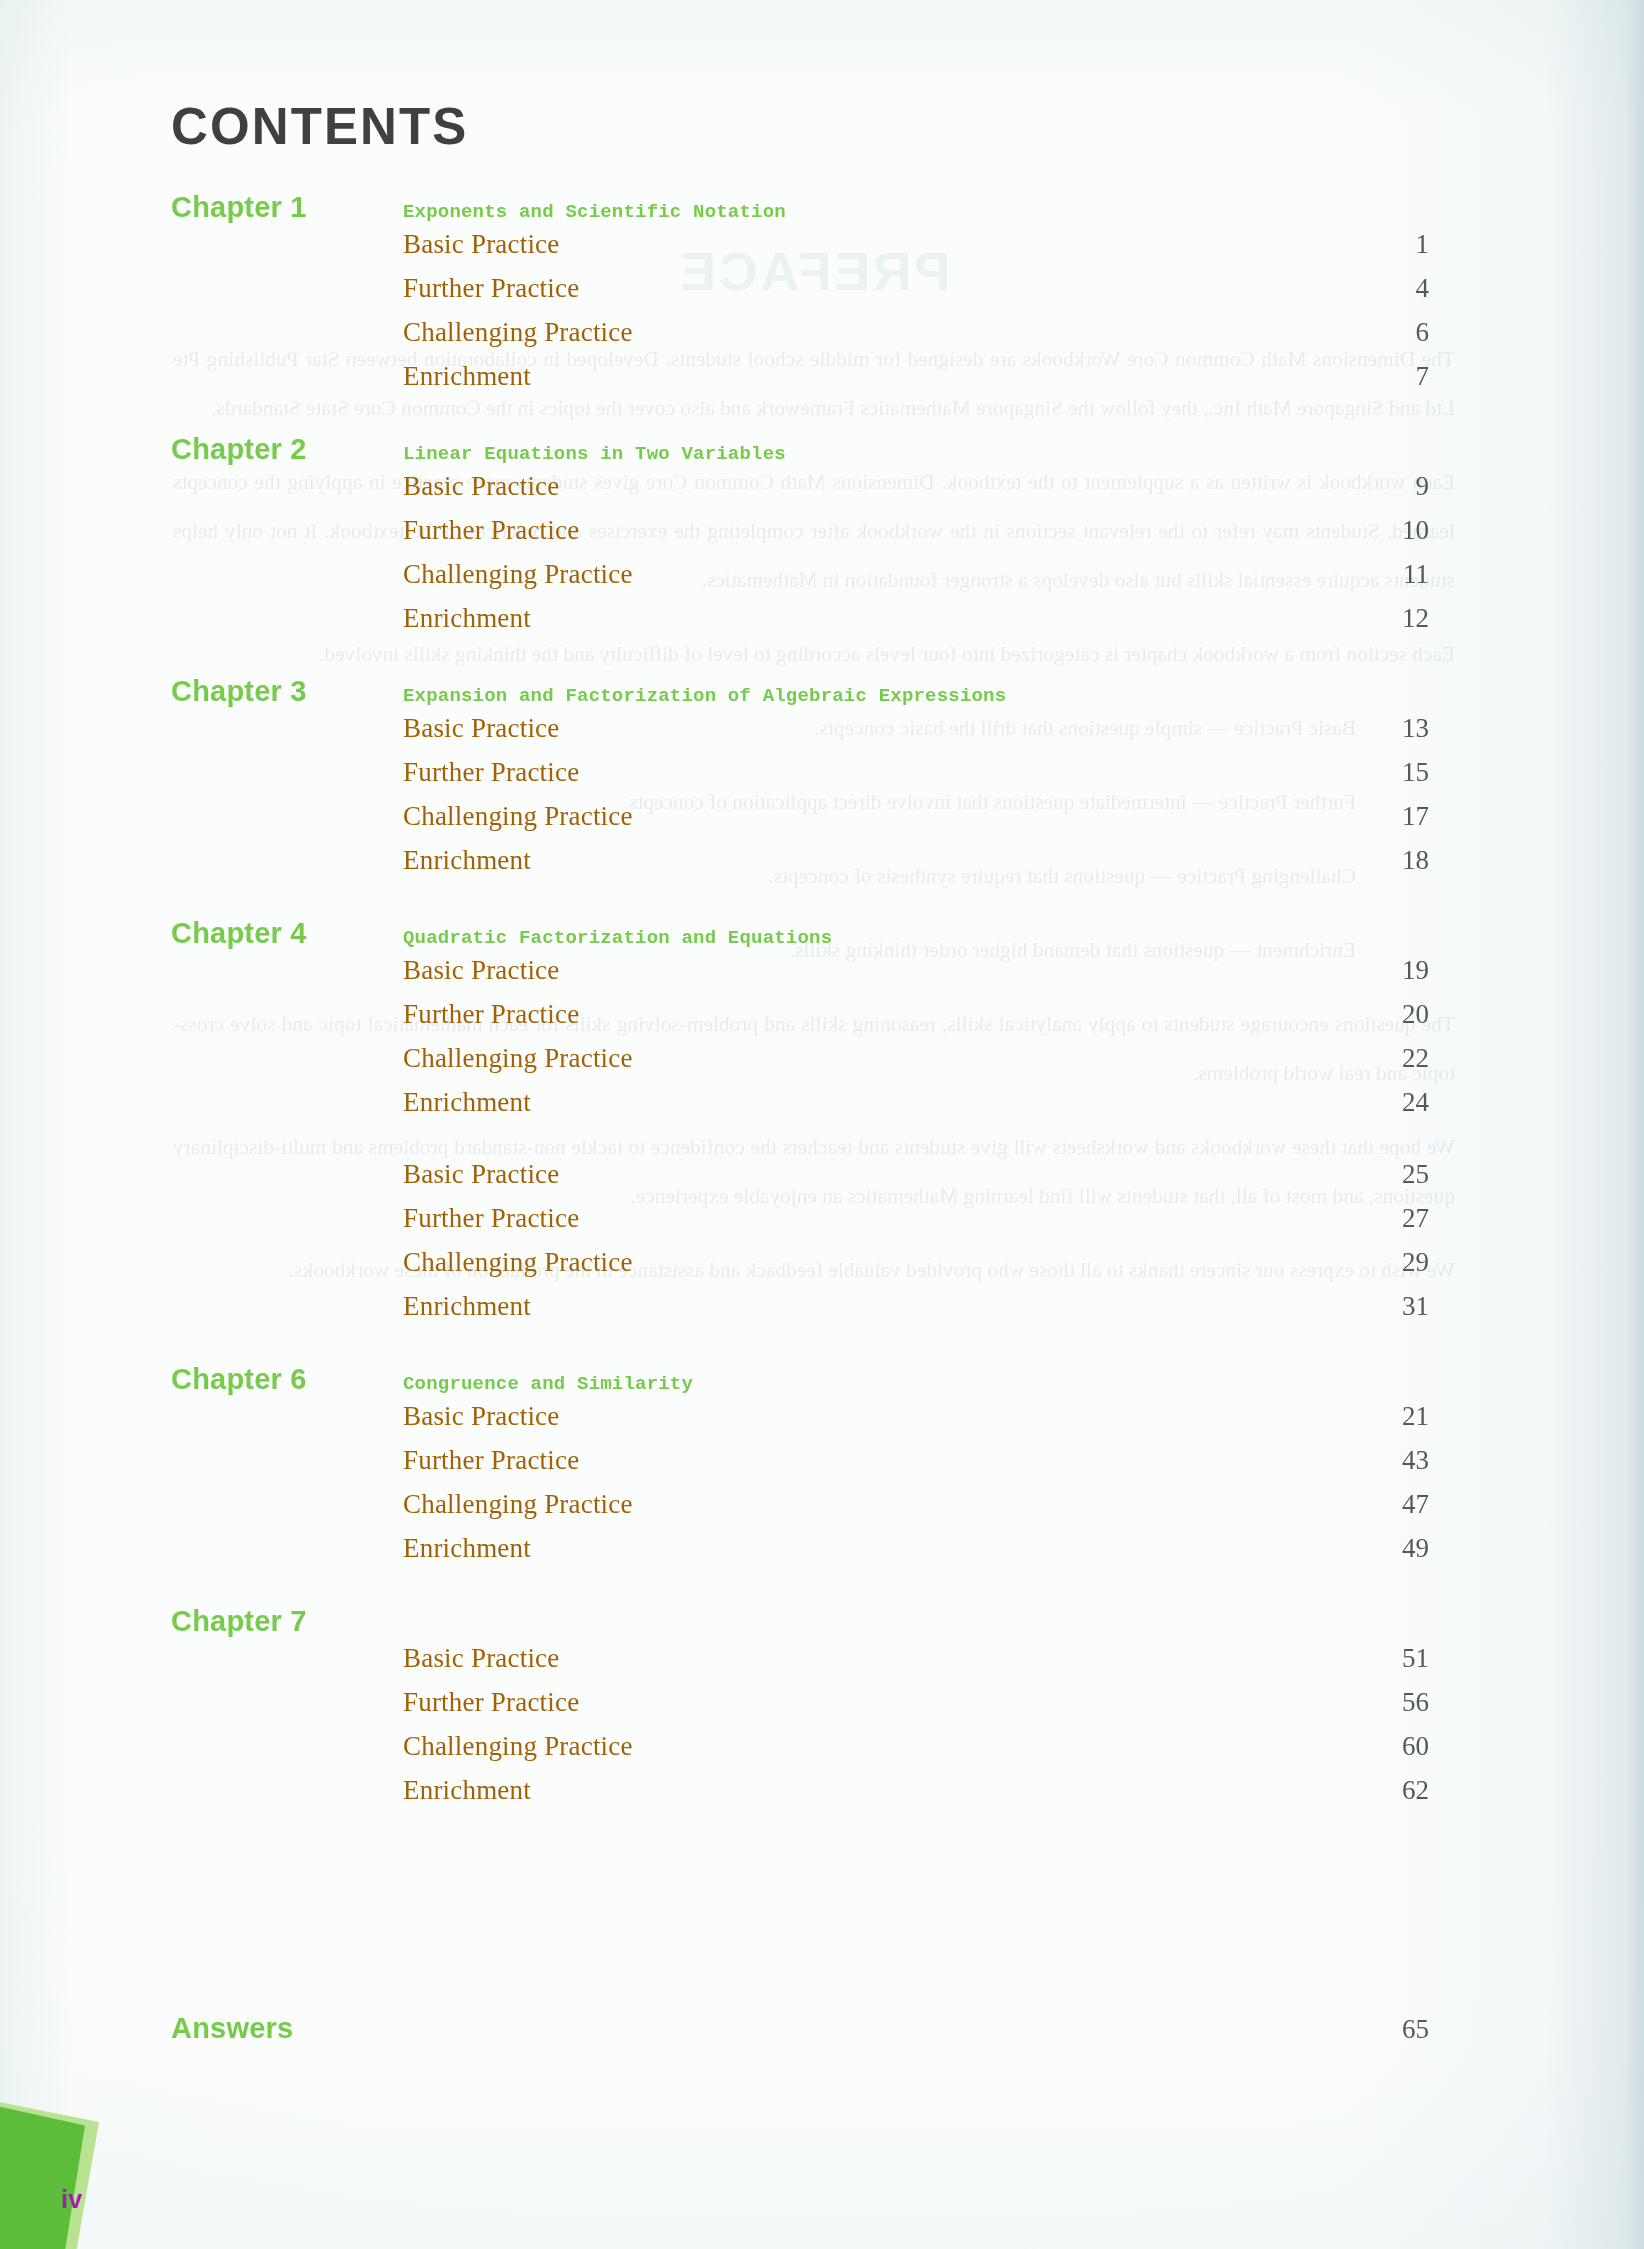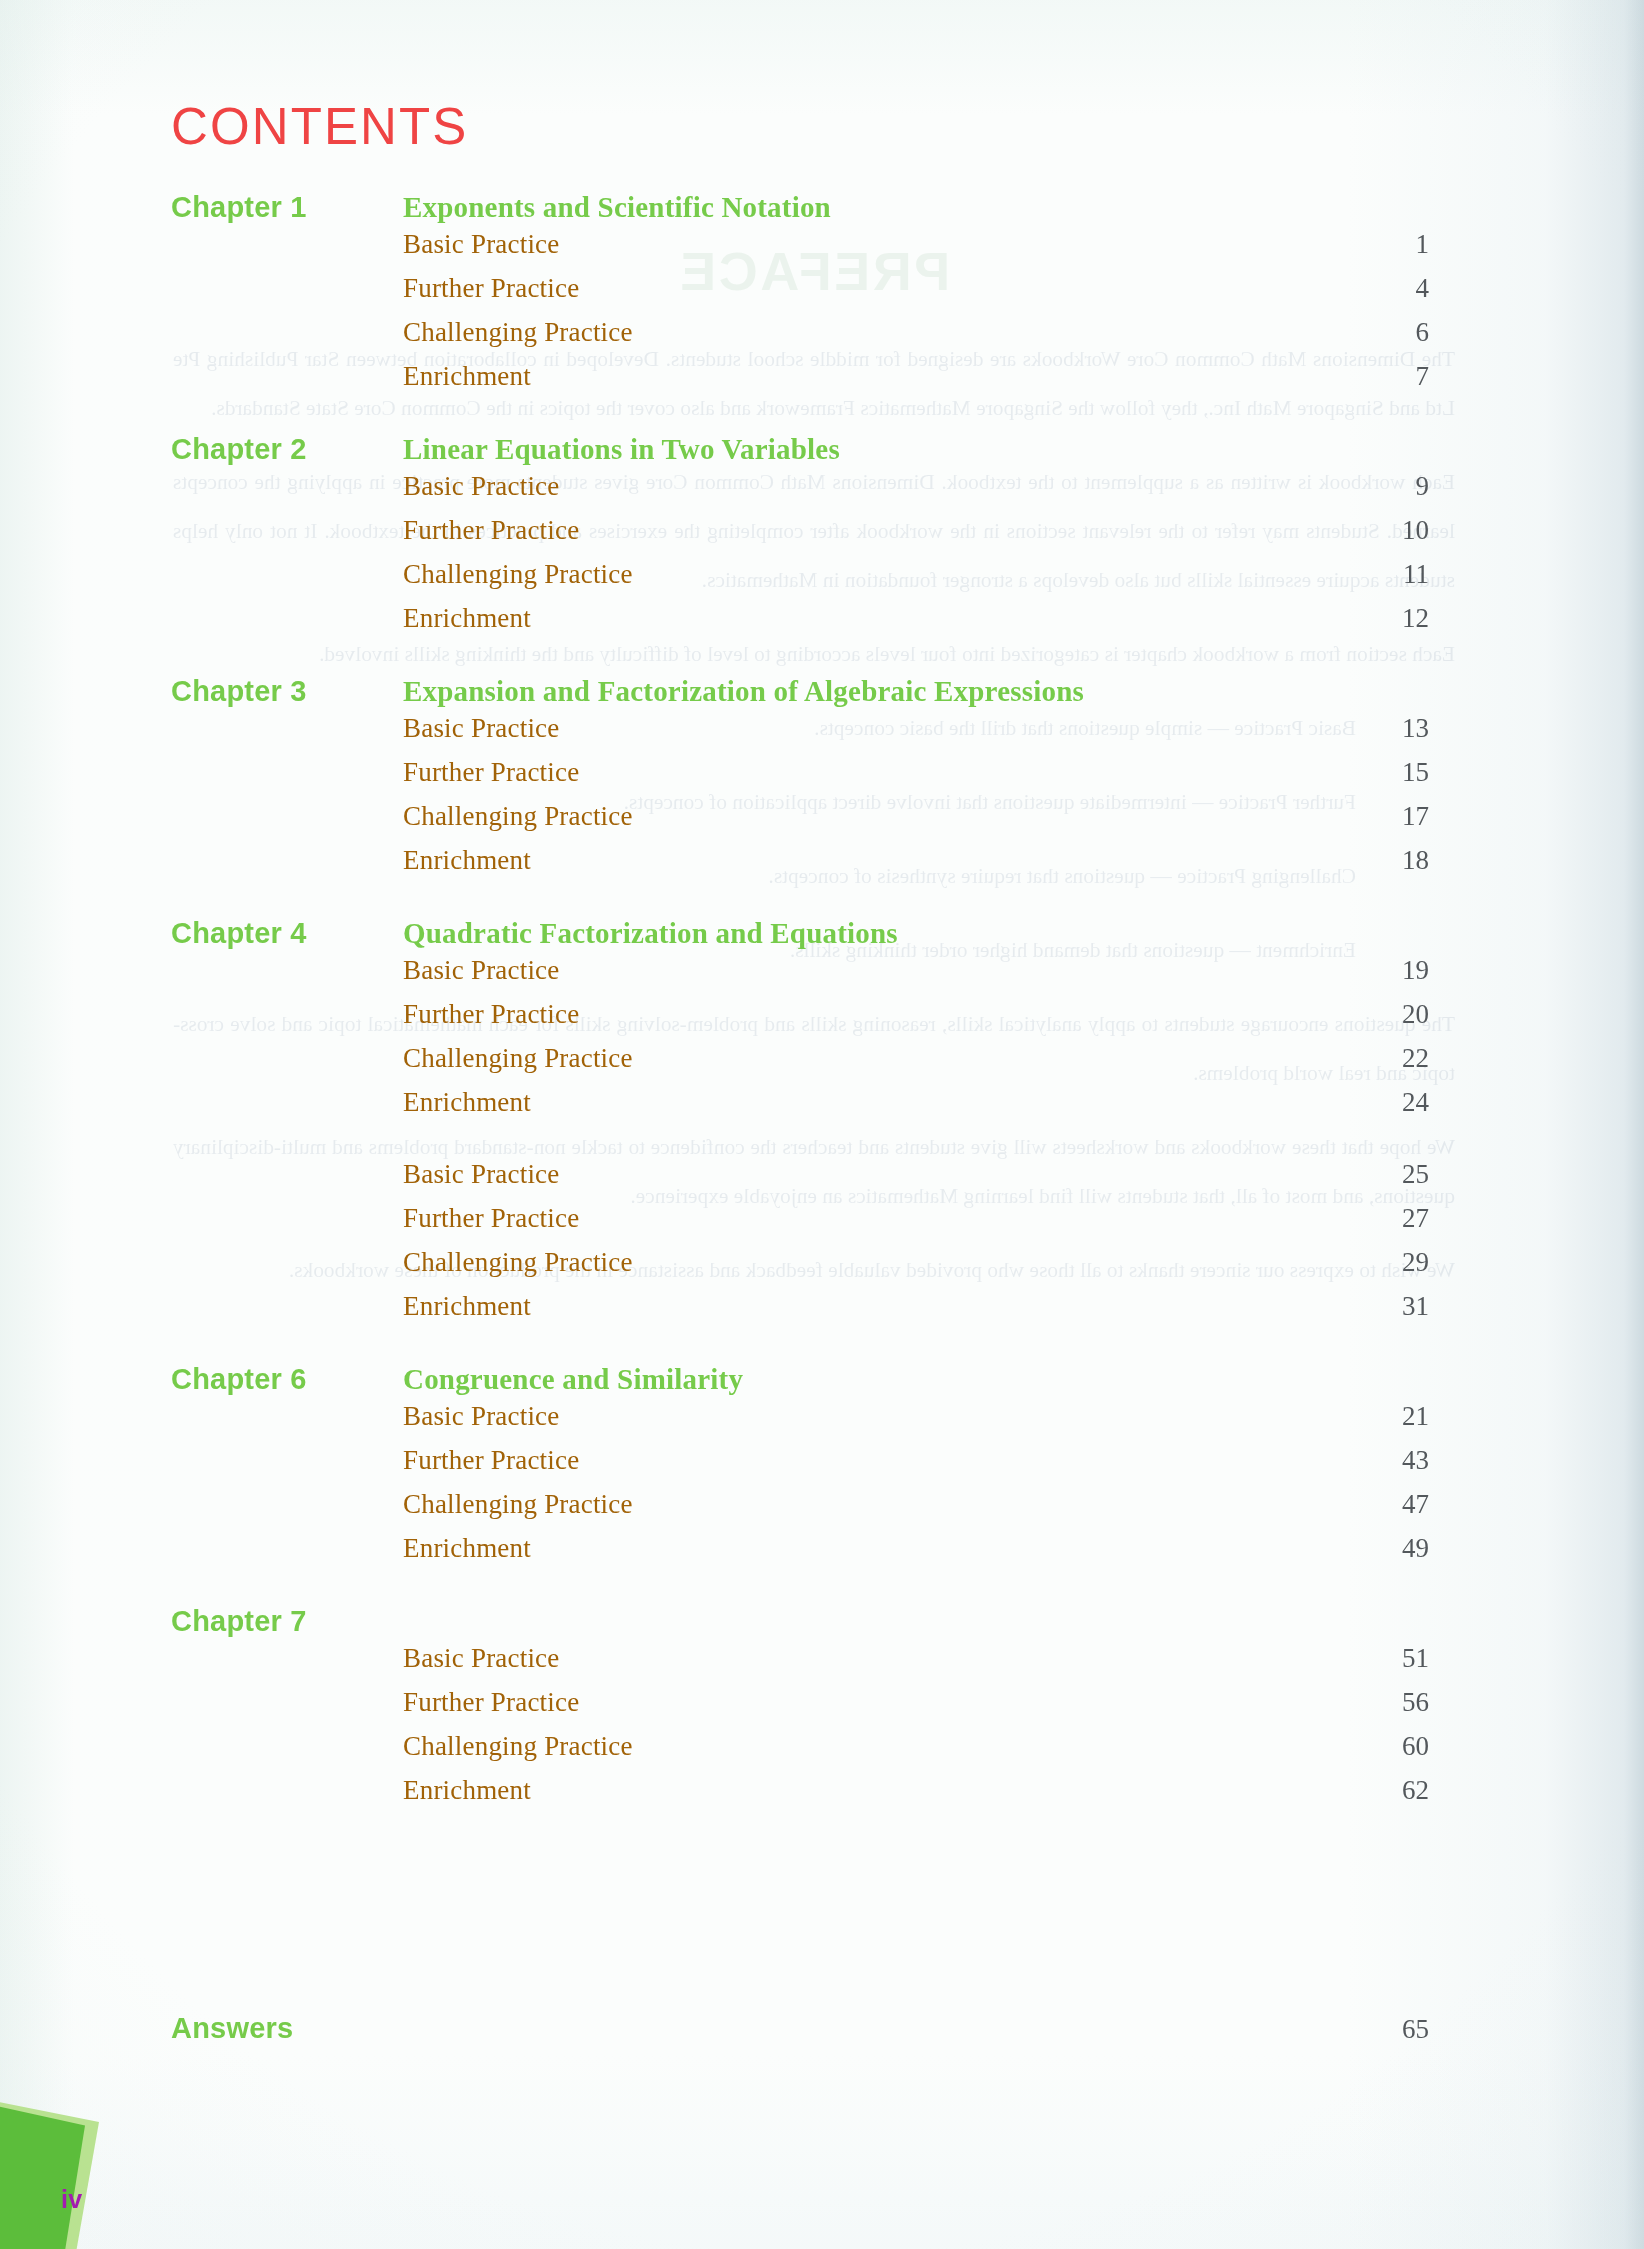--- a/index.html
+++ b/index.html
@@ -86,23 +86,23 @@
     left: 0; top: 0;
     width: 1644px;
     height: 2250px;
   }
 
   .toc-title {
     position: absolute;
     left: 171px;
     top: 97px;
     font-size: 51px;
-    font-weight: normal;
+    font-weight: bold;
     letter-spacing: 2.1px;
-    color: #ef4444;
+    color: #404040;
     font-family: "Liberation Sans", sans-serif;
   }
 
   .chapters {
     position: absolute;
     left: 171px;
     top: 191px;
     width: 1258px;
   }
 
@@ -116,25 +116,25 @@
   .chapter-label {
     width: 232px;
     flex: 0 0 232px;
     font-size: 29px;
     font-weight: bold;
     color: #76cb4a;
     letter-spacing: 0.2px;
     font-family: "Liberation Sans", sans-serif;
   }
   .chapter-title {
-    font-size: 29px;
+    font-size: 19px;
     font-weight: bold;
     color: #76cb4a;
     letter-spacing: 0.2px;
-    font-family: Liberation Serif, serif;
+    font-family: Liberation Mono, monospace;
   }
 
   .sections { margin-top: 3.3px; }
 
   .section-row {
     display: flex;
     align-items: baseline;
     height: 44px;
   }
   .section-spacer { flex: 0 0 232px; }

